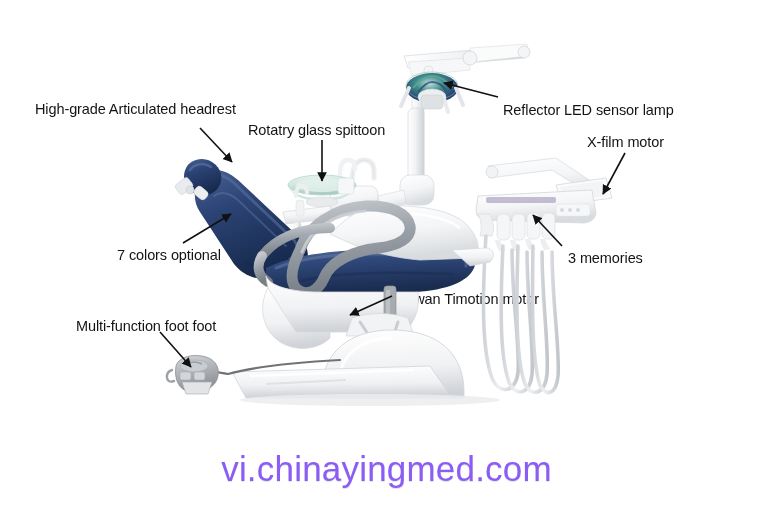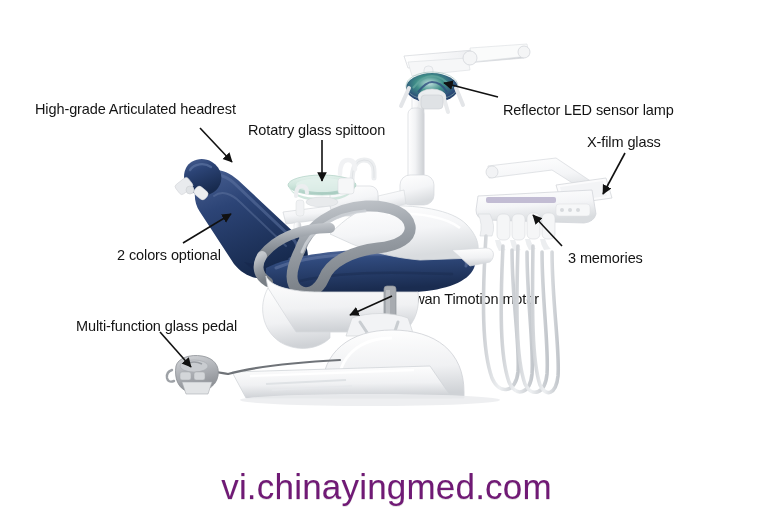--- a/index.html
+++ b/index.html
@@ -33,27 +33,27 @@
     font-size: 14.5px;
     line-height: 17px;
     white-space: pre;
     letter-spacing: -0.1px;
   }
   .callout.two-line { white-space: normal; }
   #watermark {
     position: absolute;
     z-index: 8;
     left: 0;
-    bottom: 6px;
+    bottom: 24px;
     width: 773px;
     text-align: center;
     font-family: "Liberation Sans", sans-serif;
     font-size: 35px;
     font-weight: 300;
-    color: #701a75;
+    color: #8b5cf6;
     letter-spacing: 0.2px;
     text-shadow: 0 1px 0 #e4e4e4;
     user-select: none;
   }
 </style>
 </head>
 <body>
 
 <div id="stage">
 
@@ -334,27 +334,27 @@
       <line x1="160" y1="332" x2="191" y2="367" marker-end="url(#arrow)"></line>
     </g>
   </svg>
 
   <div class="callout" style="left:35px; top:101px;">High-grade Articulated headrest</div>
 
   <div class="callout" style="left:503px; top:102px;">Reflector LED sensor lamp</div>
 
   <div class="callout" style="left:248px; top:122px;">Rotatry glass spittoon</div>
 
-  <div class="callout" style="left:587px; top:134px;">X-film glass</div>
-
-  <div class="callout" style="left:117px; top:247px;">2 colors optional</div>
+  <div class="callout" style="left:587px; top:134px;">X-film motor</div>
+
+  <div class="callout" style="left:117px; top:247px;">7 colors optional</div>
 
   <div class="callout two-line" style="left:568px; top:250px; width:120px;">
     <div>3 memories</div>
   </div>
 
   <div class="callout" style="left:396px; top:291px;">Taiwan Timotion motor</div>
 
-  <div class="callout" style="left:76px; top:318px;">Multi-function glass pedal</div>
+  <div class="callout" style="left:76px; top:318px;">Multi-function foot foot</div>
 
   <div id="watermark">vi.chinayingmed.com</div>
 
 </div>
 
 </body></html>

